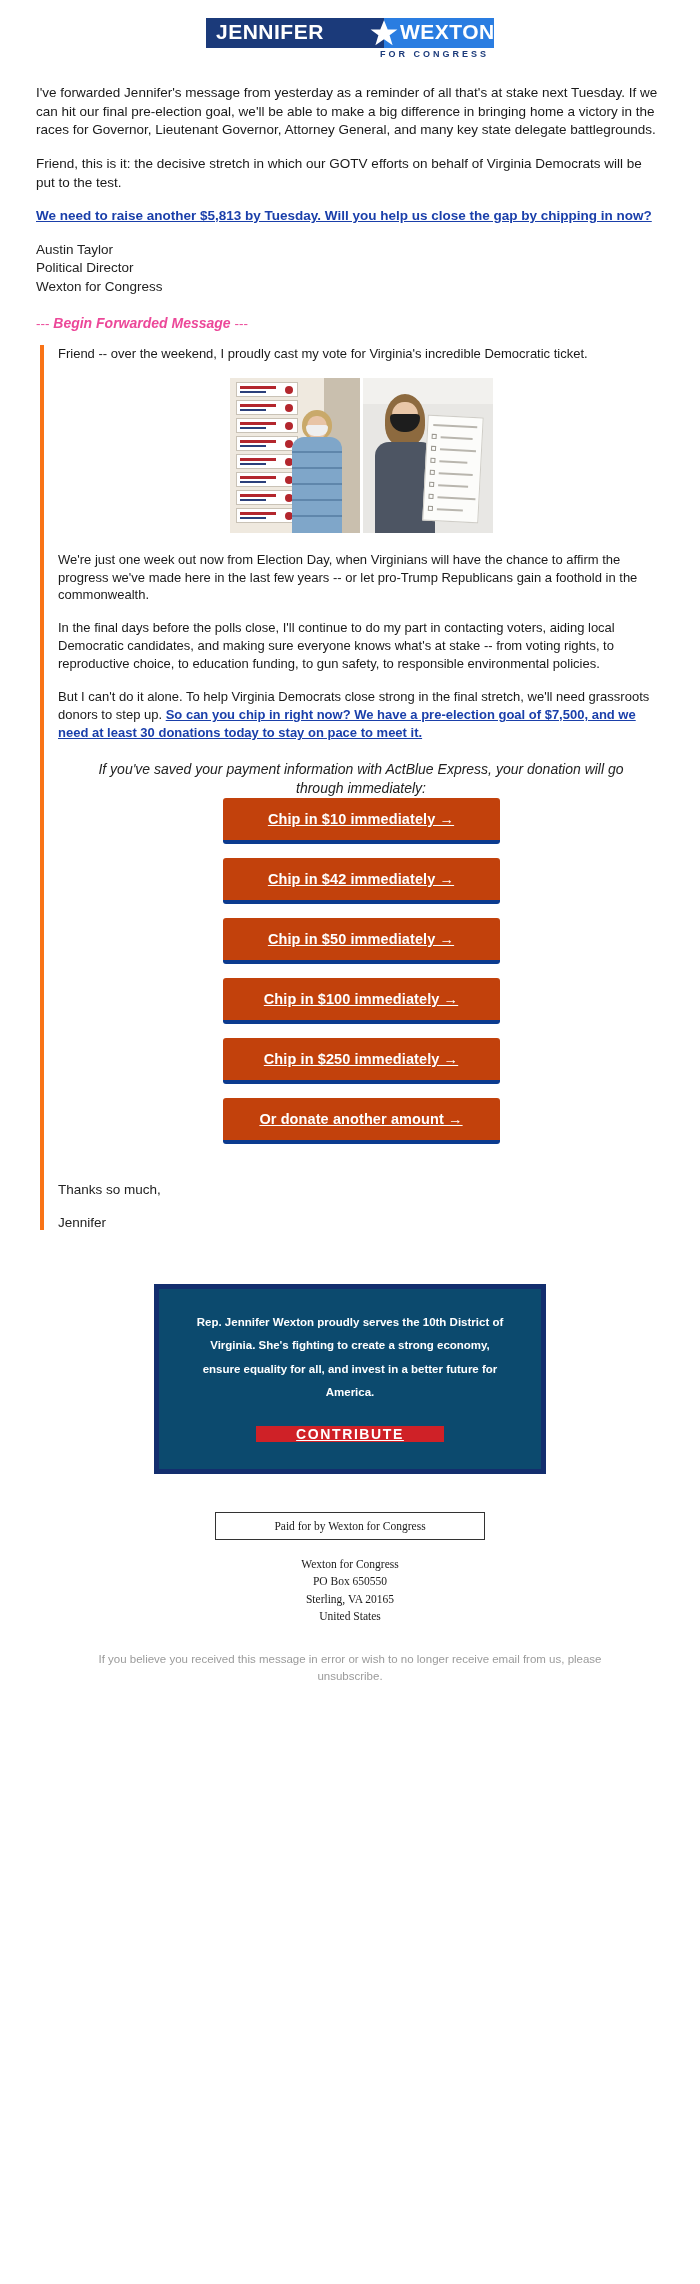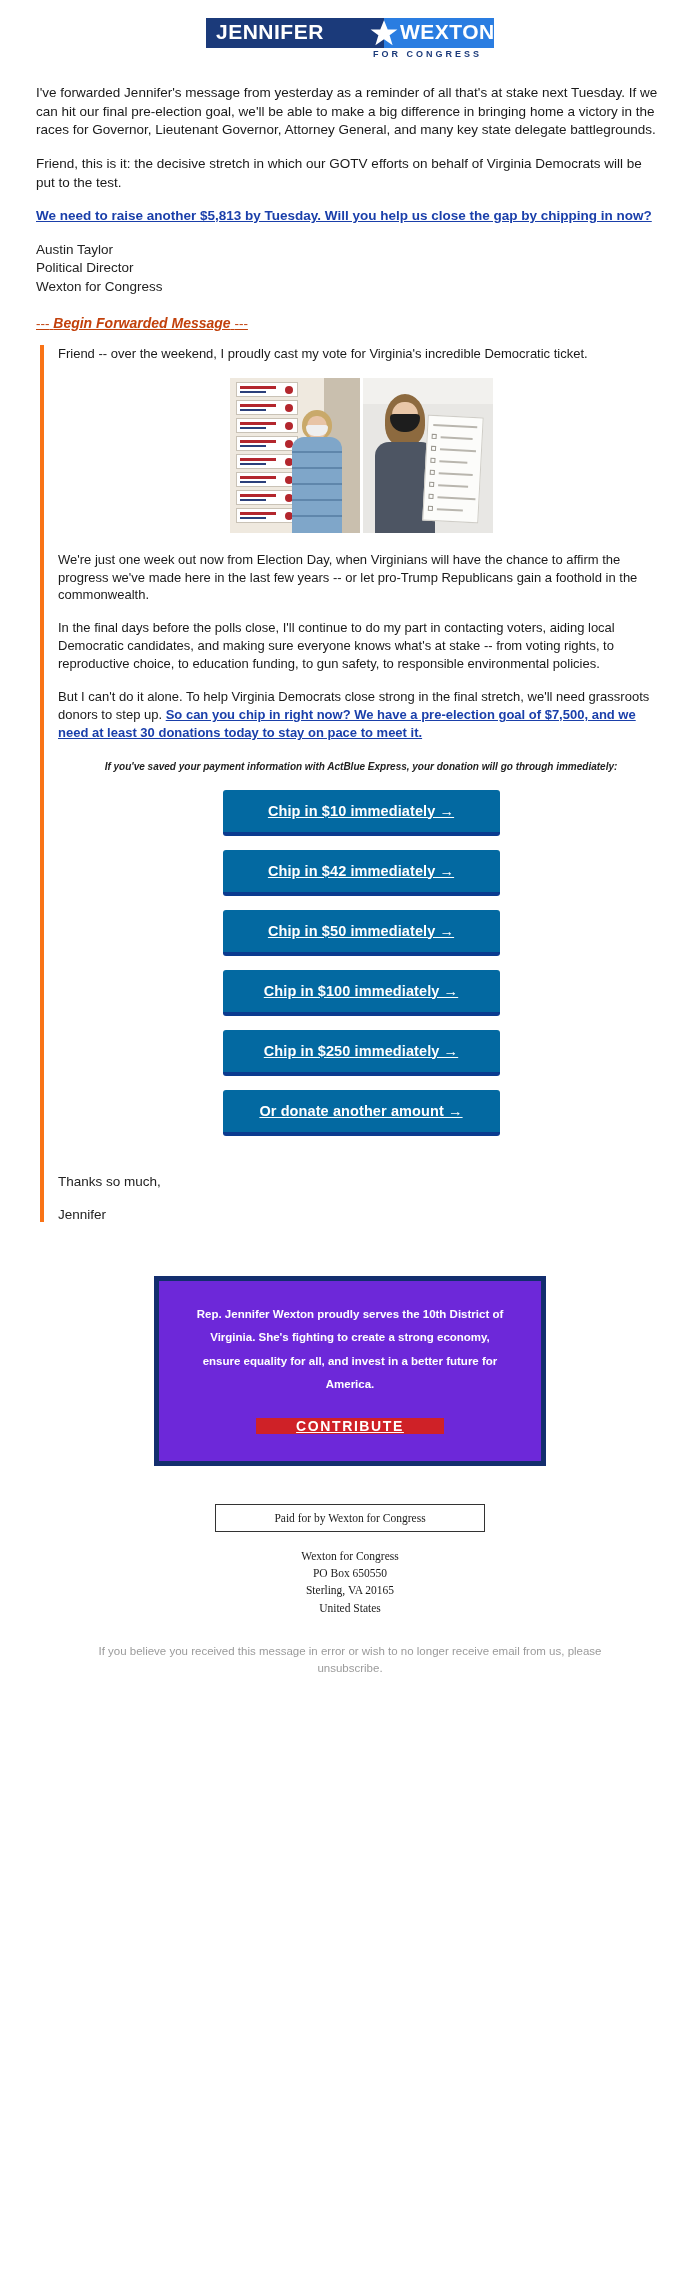--- a/index.html
+++ b/index.html
@@ -33,21 +33,21 @@
     position:absolute; left:16px; top:2px;
     font-family:"Liberation Sans", sans-serif;
     font-weight:bold; font-size:21px; letter-spacing:0.5px;
     color:#ffffff;
   }
   .logo-star {
     position:absolute; left:163px; top:1px; width:30px; height:28px;
     color:#ffffff; z-index:4;
   }
   .logo-sub {
-    position:absolute; right:12px; top:31px;
+    position:absolute; right:5px; top:31px;
     font-family:"Liberation Sans", sans-serif;
     font-weight:bold; font-size:9px; letter-spacing:3px;
     color:#1b3a7a;
   }
 
   
   .body-wrap { padding: 4px 36px 0 36px; }
   p.copy {
     font-size: 13.5px;
     line-height: 1.38;
@@ -58,22 +58,21 @@
     color:#1a3faa;
     font-weight:bold;
     text-decoration:underline;
   }
   .sig { margin-bottom: 4px; }
   .sig-line { font-size:13.5px; line-height:1.38; }
 
   .fwd-head {
     font-size:13.5px;
     margin: 18px 0 14px 0;
-    color:#c2410c;
-    text-decoration:underline;
+    color:#ec4899;
   }
   .fwd-head b { font-style:italic; font-weight:bold; font-size:14px; }
 
   
   .quote {
     border-left: 4px solid #f97316;
     padding: 0 0 0 14px;
     margin: 0 0 0 4px;
   }
   .quote p.copy { font-size:13px; }
@@ -125,57 +124,56 @@
   .p2-ballot {
     position:absolute; left:62px; top:38px; width:56px; height:106px;
     background:#fcfcfa; border:1px solid #cfcdc7; transform:rotate(3deg);
   }
   .p2-line { position:absolute; left:5px; height:2px; background:#b9b6ae; }
   .p2-box { position:absolute; left:4px; width:5px; height:5px; border:1px solid #9a978f; }
 
   
   .express-note {
     font-style: italic;
-    font-size: 10px;
+    font-size: 14px;
     text-align:center;
     line-height:1.35;
     color:#222;
-    margin: 18px 0 16px 0;
+    margin: 18px 0 0 0;
     padding: 0 26px;
-    font-weight: bold;
   }
 
   
   .btns { padding: 0 0 8px 0; }
   .btn-row { display:flex; justify-content:center; margin-bottom: 14px; }
   .donate-btn {
     display:block;
     width: 277px;
     padding: 13px 6px 13px 6px;
-    background:#0369a1;
+    background:#c2410c;
     border:0;
     border-bottom: 4px solid #0b3b8f;
     border-radius: 3px;
     color:#ffffff;
     font-family:"Liberation Sans", sans-serif;
     font-weight:bold;
     font-size:14.5px;
     text-align:center;
     cursor:pointer;
     letter-spacing:0.1px;
   }
 
   .thanks { font-size:13.5px; margin: 16px 0 0 0; }
   .jennifer { font-size:13.5px; margin: 18px 0 26px 0; }
 
   
   .promo-wrap { padding: 28px 0 22px 0; display:flex; justify-content:center; }
   .promo {
     width: 392px;
-    background: #6d28d9;
+    background: #0c4a6e;
     border: 5px solid #132e6e;
     padding: 22px 34px 26px 34px;
     text-align:center;
   }
   .promo p {
     color:#ffffff;
     font-weight:bold;
     font-size:11.5px;
     line-height: 2.05;
     margin:0 0 20px 0;

